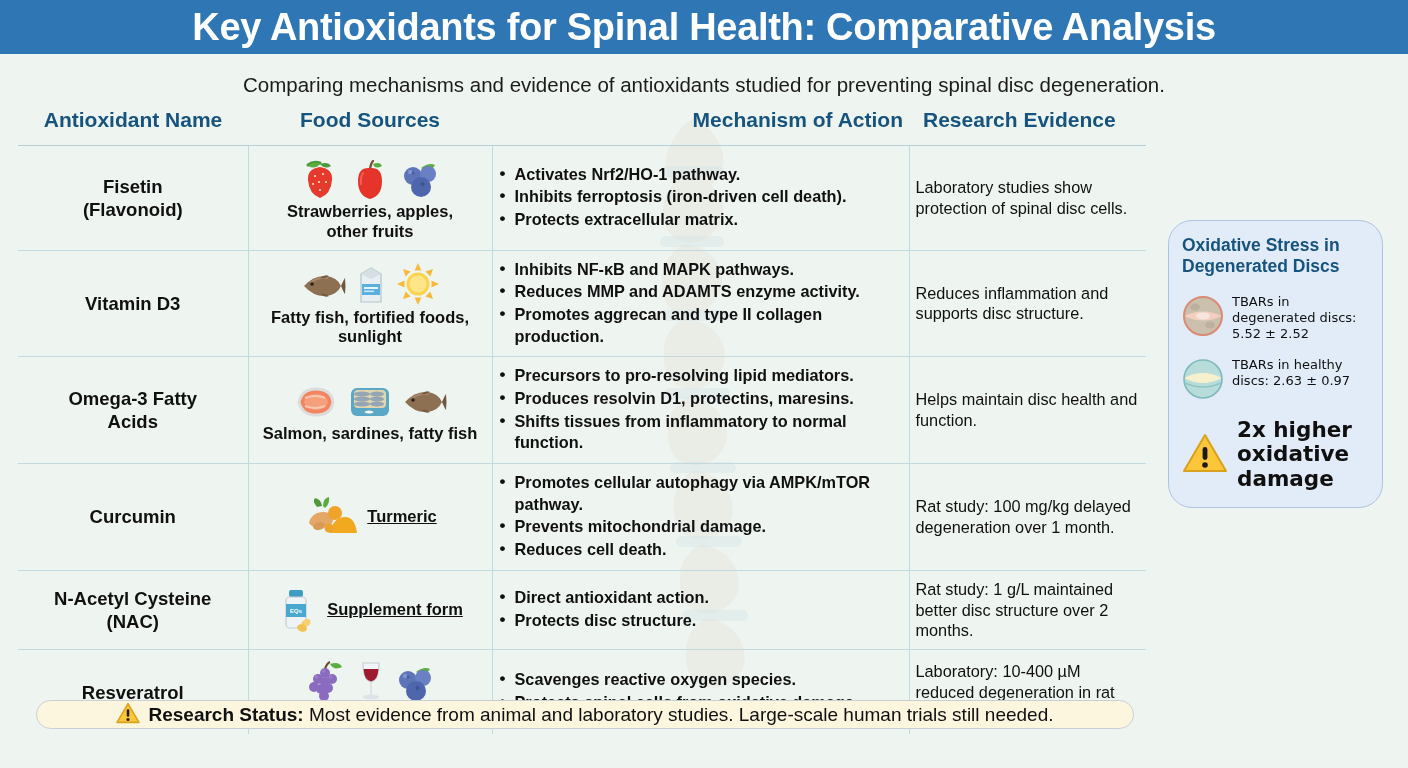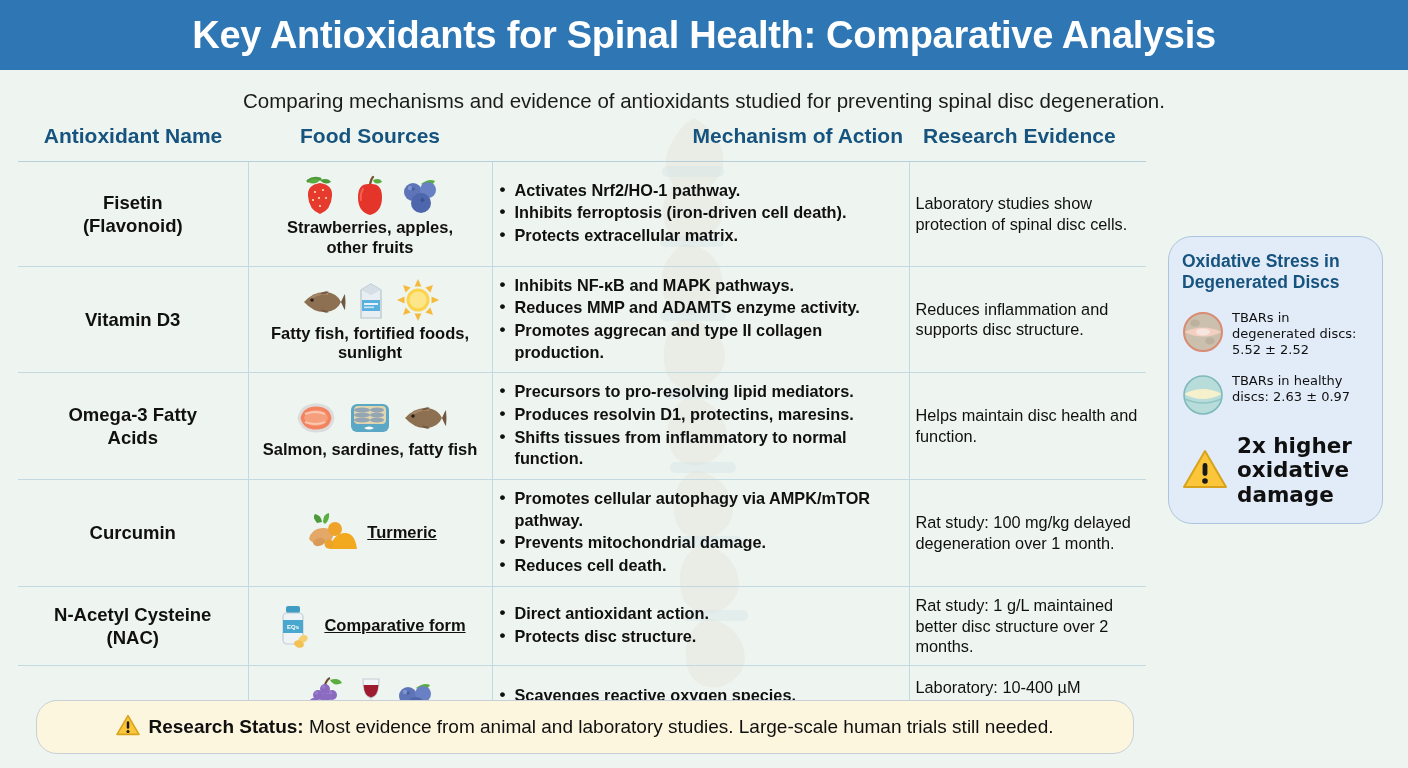--- a/index.html
+++ b/index.html
@@ -12,21 +12,21 @@
   }
 
   body {
     font-family: "Liberation Sans", sans-serif;
     background: #eef5f0;
     position: relative;
   }
 
   
   #header-bar {
-    height: 70px;
+    height: 54px;
     background: #2e76b4;
     display: flex;
     align-items: center;
     justify-content: center;
     position: relative;
     z-index: 5;
   }
   #header-title {
     color: #ffffff;
     font-size: 38px;
@@ -214,21 +214,21 @@
     line-height: 1.14;
     font-family: "DejaVu Sans", sans-serif;
   }
 
   
   #footer-banner {
     position: absolute;
     left: 36px;
     top: 700px;
     width: 1098px;
-    height: 54px;
+    height: 29px;
     background: #fdf6df;
     border: 1.6px solid #c9cfd6;
     border-radius: 21px;
     display: flex;
     align-items: center;
     justify-content: center;
     gap: 8px;
     z-index: 6;
   }
   #footer-text {
@@ -474,21 +474,21 @@
                   <svg width="40" height="46" viewBox="0 0 40 46">
                     <rect x="12" y="3" width="14" height="7" rx="2" fill="#3f9dc4"></rect>
                     <rect x="9" y="10" width="20" height="31" rx="4" fill="#eef3f6" stroke="#c3ced6" stroke-width="1.2"></rect>
                     <rect x="9" y="17" width="20" height="13" fill="#4aa7cd"></rect>
                     <text x="19" y="26" font-size="6" fill="#ffffff" text-anchor="middle" font-family="Liberation Sans, sans-serif">EQs</text>
                     <ellipse cx="29" cy="36" rx="5" ry="3.6" fill="#f6cf72" transform="rotate(-30 29 36)"></ellipse>
                     <ellipse cx="25" cy="41" rx="5" ry="3.6" fill="#f3c14f" transform="rotate(20 25 41)"></ellipse>
                   </svg>
                 </span>
               </span>
-              <span class="food-label"><span>Comparative form</span></span>
+              <span class="food-label"><span>Supplement form</span></span>
             </span>
           </td>
           <td class="cell-mech">
             <ul>
               <li>Direct antioxidant action.</li>
               <li>Protects disc structure.</li>
             </ul>
           </td>
           <td class="cell-evidence">Rat study: 1 g/L maintained better disc structure over 2 months.</td>
         </tr>

